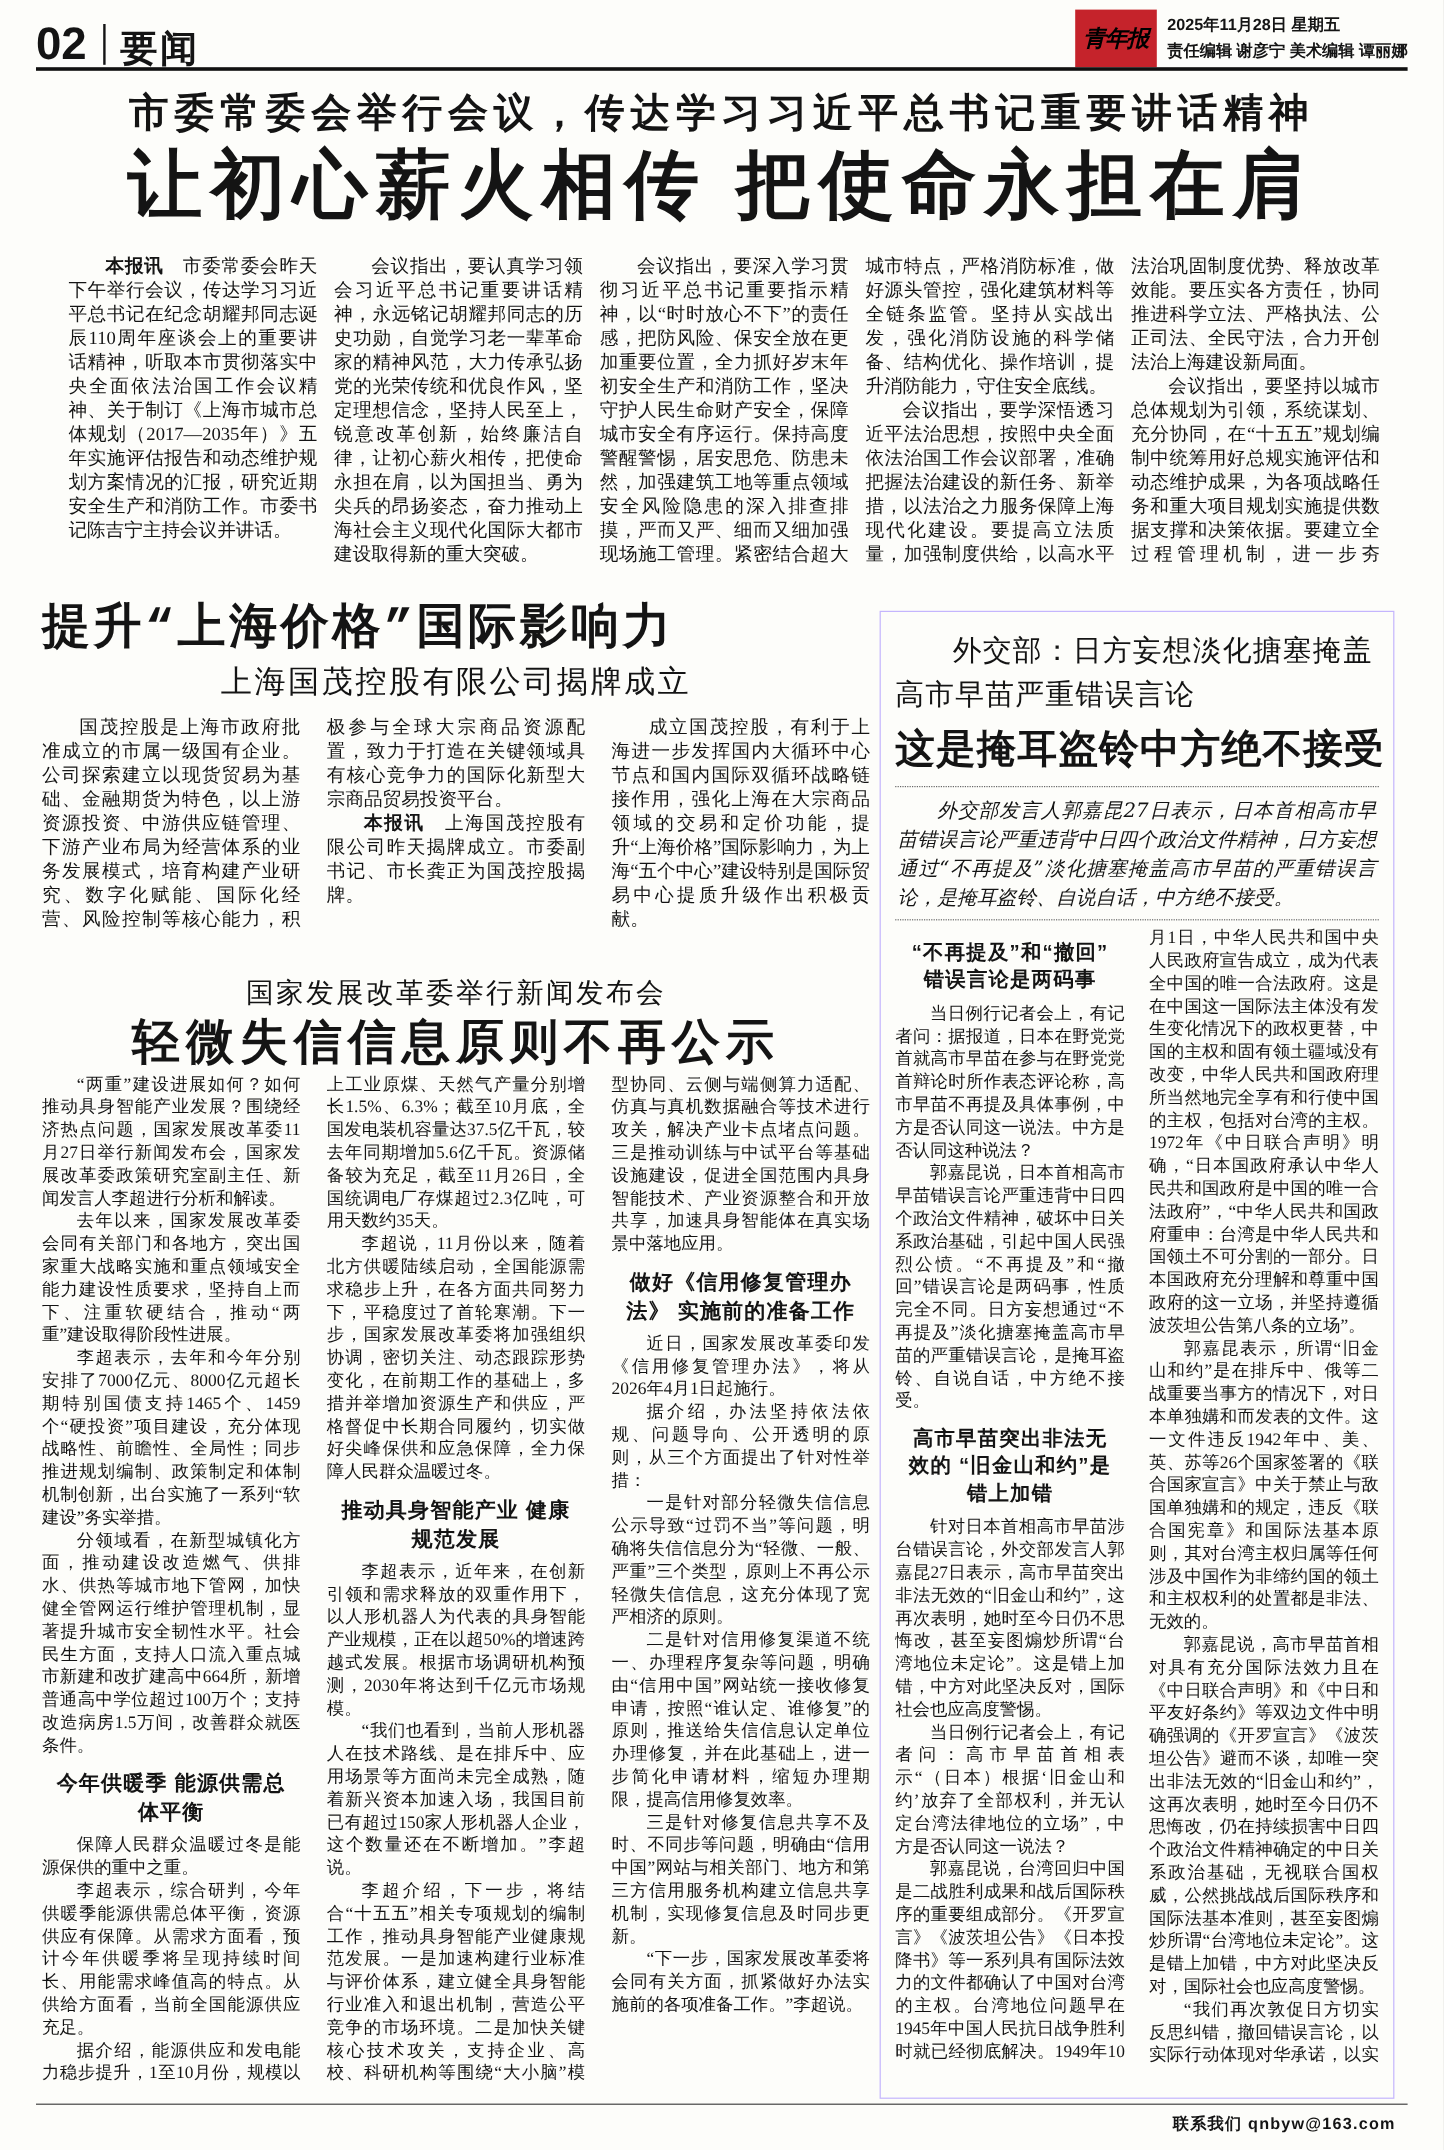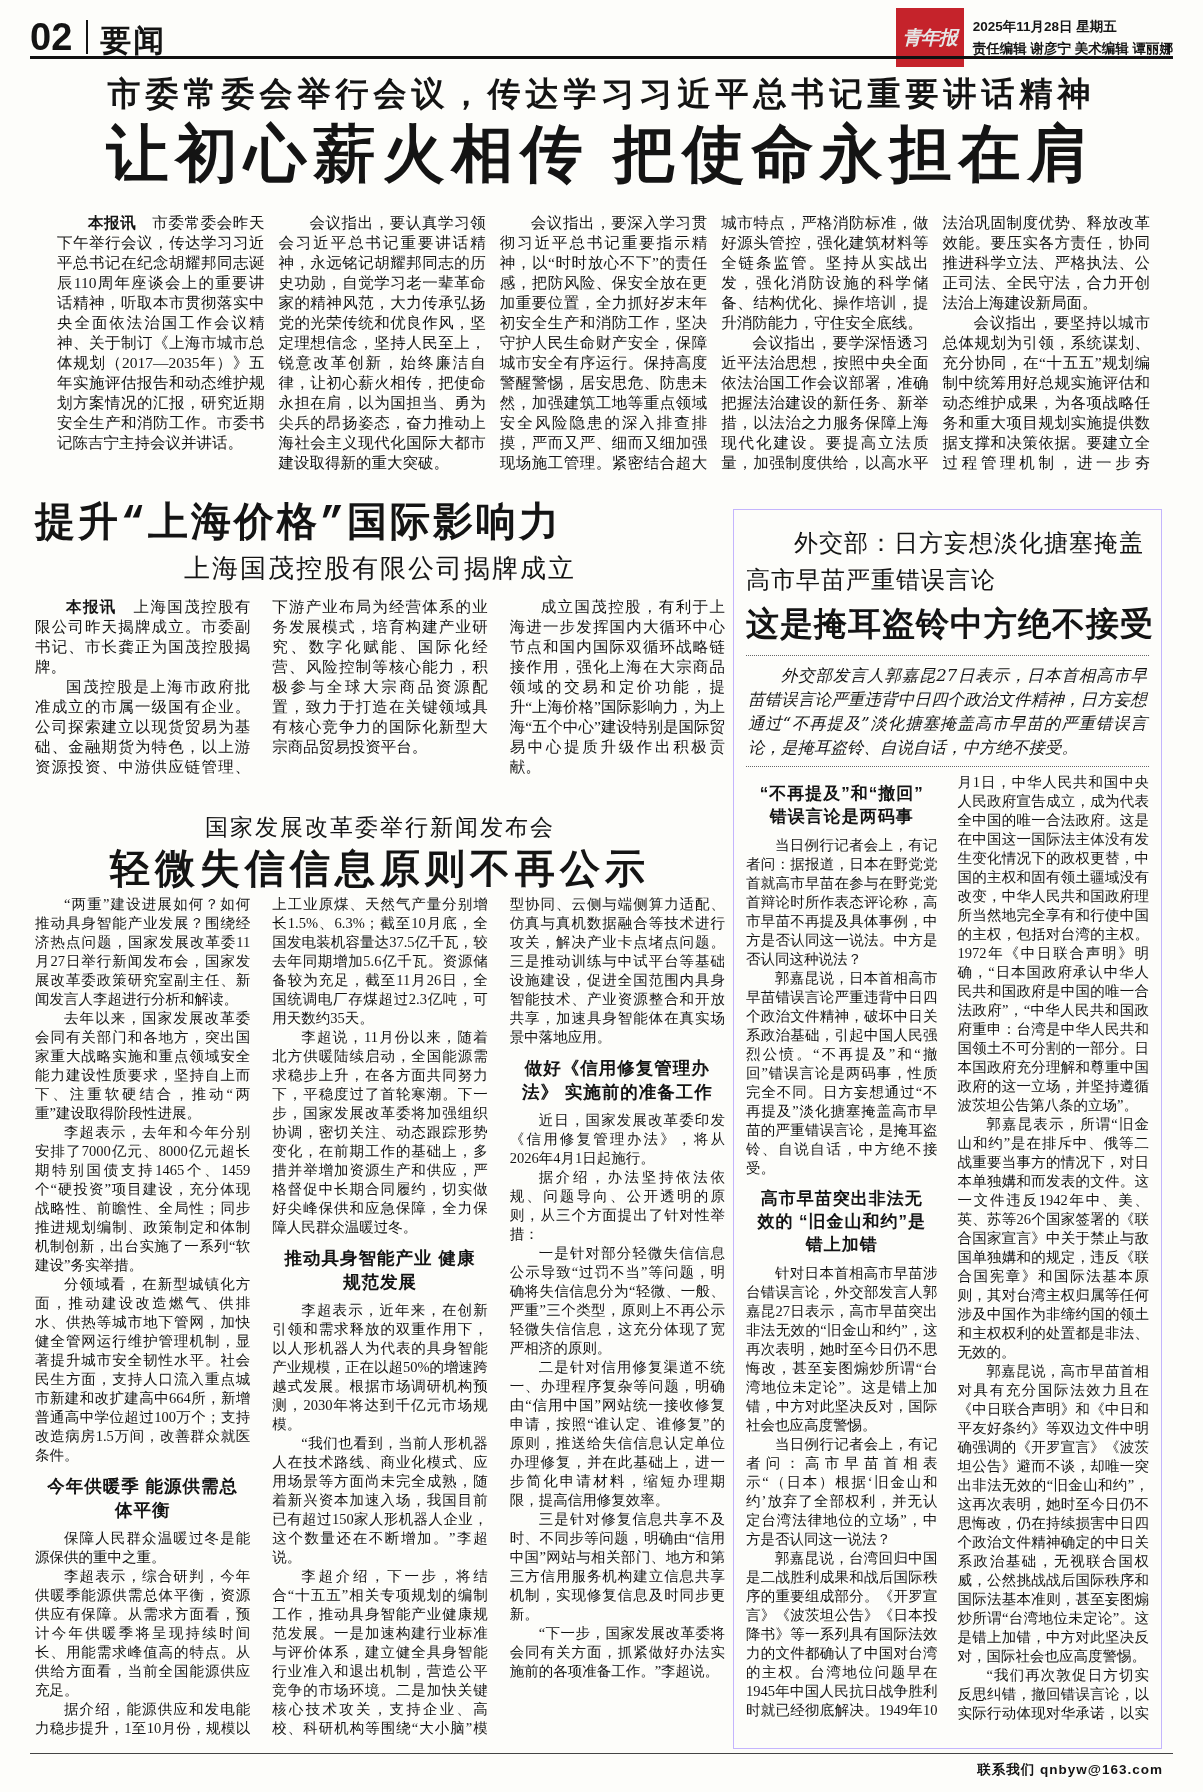--- a/index.html
+++ b/index.html
@@ -5,21 +5,21 @@
   html,body{margin:0;padding:0;background:#e8e8e4;}
   .page{position:relative;width:1203px;height:1792px;margin:0 auto;background:#fdfdfa;color:#141414;
         font-family:"Liberation Serif","DejaVu Serif",serif;overflow:hidden;}
   
   .pagehead{position:absolute;top:10px;left:30px;right:30px;height:46px;display:flex;align-items:flex-end;}
   .pagenum{font-family:Liberation Sans, sans-serif;font-size:38px;font-weight:700;line-height:1;}
   .pagehead .vbar{width:2px;height:34px;background:#141414;margin:0 12px 2px 14px;}
   .section-name{font-size:31px;font-weight:600;line-height:1;letter-spacing:2px;font-family:"Liberation Sans",sans-serif;}
   .headrule{position:absolute;top:56px;left:30px;right:30px;height:3px;background:#111;}
   .masthead{position:absolute;top:8px;right:30px;display:flex;align-items:center;}
-  .logo-box{width:68px;height:59px;background:#c5232b;color:#e5e5e5;display:flex;align-items:center;justify-content:center;
+  .logo-box{width:68px;height:48px;background:#c5232b;color:#000000;display:flex;align-items:center;justify-content:center;
             font-family:"DejaVu Serif",serif;font-size:19px;font-weight:700;font-style:italic;letter-spacing:-1px;}
   .mast-lines{margin-left:9px;font-family:"Liberation Sans",sans-serif;font-size:13.5px;font-weight:700;line-height:1.6;}
   
   .lead-kicker{position:absolute;top:72px;left:30px;right:30px;text-align:center;
                font-family:"Liberation Sans",sans-serif;font-size:33px;font-weight:600;letter-spacing:5px;white-space:nowrap;}
   .lead-headline{position:absolute;top:112px;left:20px;right:20px;text-align:center;
                  font-family:"Liberation Sans",sans-serif;font-size:62px;font-weight:900;letter-spacing:7px;white-space:nowrap;}
   .lead-body{position:absolute;top:213px;left:57px;width:1093px;height:262px;
              column-count:5;column-gap:14px;column-fill:auto;overflow:hidden;
              font-size:15.5px;line-height:20px;text-align:justify;}
@@ -86,40 +86,40 @@
       <p class="body-p"><b>本报讯</b>　市委常委会昨天下午举行会议，传达学习习近平总书记在纪念胡耀邦同志诞辰110周年座谈会上的重要讲话精神，听取本市贯彻落实中央全面依法治国工作会议精神、关于制订《上海市城市总体规划（2017—2035年）》五年实施评估报告和动态维护规划方案情况的汇报，研究近期安全生产和消防工作。市委书记陈吉宁主持会议并讲话。</p>
       <p class="body-p">会议指出，要认真学习领会习近平总书记重要讲话精神，永远铭记胡耀邦同志的历史功勋，自觉学习老一辈革命家的精神风范，大力传承弘扬党的光荣传统和优良作风，坚定理想信念，坚持人民至上，锐意改革创新，始终廉洁自律，让初心薪火相传，把使命永担在肩，以为国担当、勇为尖兵的昂扬姿态，奋力推动上海社会主义现代化国际大都市建设取得新的重大突破。</p>
       <p class="body-p">会议指出，要深入学习贯彻习近平总书记重要指示精神，以“时时放心不下”的责任感，把防风险、保安全放在更加重要位置，全力抓好岁末年初安全生产和消防工作，坚决守护人民生命财产安全，保障城市安全有序运行。保持高度警醒警惕，居安思危、防患未然，加强建筑工地等重点领域安全风险隐患的深入排查排摸，严而又严、细而又细加强现场施工管理。紧密结合超大城市特点，严格消防标准，做好源头管控，强化建筑材料等全链条监管。坚持从实战出发，强化消防设施的科学储备、结构优化、操作培训，提升消防能力，守住安全底线。</p>
       <p class="body-p">会议指出，要学深悟透习近平法治思想，按照中央全面依法治国工作会议部署，准确把握法治建设的新任务、新举措，以法治之力服务保障上海现代化建设。要提高立法质量，加强制度供给，以高水平法治巩固制度优势、释放改革效能。要压实各方责任，协同推进科学立法、严格执法、公正司法、全民守法，合力开创法治上海建设新局面。</p>
       <p class="body-p">会议指出，要坚持以城市总体规划为引领，系统谋划、充分协同，在“十五五”规划编制中统筹用好总规实施评估和动态维护成果，为各项战略任务和重大项目规划实施提供数据支撑和决策依据。要建立全过程管理机制，进一步夯实“动态维护—监测评估—新一轮动态维护”工作机制，将总规动态维护成果落实落地，确保城市总体规划科学有效实施。</p>
     </div>
 
   <div class="a2-headline">提升“上海价格”国际影响力</div>
   <div class="a2-subhead">上海国茂控股有限公司揭牌成立</div>
   <div class="a2-body">
+      <p class="body-p">国茂控股是上海市政府批准成立的市属一级国有企业。公司探索建立以现货贸易为基础、金融期货为特色，以上游资源投资、中游供应链管理、下游产业布局为经营体系的业务发展模式，培育构建产业研究、数字化赋能、国际化经营、风险控制等核心能力，积极参与全球大宗商品资源配置，致力于打造在关键领域具有核心竞争力的国际化新型大宗商品贸易投资平台。</p>
       <p class="body-p"><b>本报讯</b>　上海国茂控股有限公司昨天揭牌成立。市委副书记、市长龚正为国茂控股揭牌。</p>
-      <p class="body-p">国茂控股是上海市政府批准成立的市属一级国有企业。公司探索建立以现货贸易为基础、金融期货为特色，以上游资源投资、中游供应链管理、下游产业布局为经营体系的业务发展模式，培育构建产业研究、数字化赋能、国际化经营、风险控制等核心能力，积极参与全球大宗商品资源配置，致力于打造在关键领域具有核心竞争力的国际化新型大宗商品贸易投资平台。</p>
       <p class="body-p">成立国茂控股，有利于上海进一步发挥国内大循环中心节点和国内国际双循环战略链接作用，强化上海在大宗商品领域的交易和定价功能，提升“上海价格”国际影响力，为上海“五个中心”建设特别是国际贸易中心提质升级作出积极贡献。</p>
     </div>
 
   <div class="a4-kicker">国家发展改革委举行新闻发布会</div>
   <div class="a4-headline">轻微失信信息原则不再公示</div>
   <div class="a4-body">
       <p class="body-p">“两重”建设进展如何？如何推动具身智能产业发展？围绕经济热点问题，国家发展改革委11月27日举行新闻发布会，国家发展改革委政策研究室副主任、新闻发言人李超进行分析和解读。</p>
       <p class="body-p">去年以来，国家发展改革委会同有关部门和各地方，突出国家重大战略实施和重点领域安全能力建设性质要求，坚持自上而下、注重软硬结合，推动“两重”建设取得阶段性进展。</p>
       <p class="body-p">李超表示，去年和今年分别安排了7000亿元、8000亿元超长期特别国债支持1465个、1459个“硬投资”项目建设，充分体现战略性、前瞻性、全局性；同步推进规划编制、政策制定和体制机制创新，出台实施了一系列“软建设”务实举措。</p>
       <p class="body-p">分领域看，在新型城镇化方面，推动建设改造燃气、供排水、供热等城市地下管网，加快健全管网运行维护管理机制，显著提升城市安全韧性水平。社会民生方面，支持人口流入重点城市新建和改扩建高中664所，新增普通高中学位超过100万个；支持改造病房1.5万间，改善群众就医条件。</p>
       <h4 class="col-subhead">今年供暖季 能源供需总体平衡</h4>
       <p class="body-p">保障人民群众温暖过冬是能源保供的重中之重。</p>
       <p class="body-p">李超表示，综合研判，今年供暖季能源供需总体平衡，资源供应有保障。从需求方面看，预计今年供暖季将呈现持续时间长、用能需求峰值高的特点。从供给方面看，当前全国能源供应充足。</p>
       <p class="body-p">据介绍，能源供应和发电能力稳步提升，1至10月份，规模以上工业原煤、天然气产量分别增长1.5%、6.3%；截至10月底，全国发电装机容量达37.5亿千瓦，较去年同期增加5.6亿千瓦。资源储备较为充足，截至11月26日，全国统调电厂存煤超过2.3亿吨，可用天数约35天。</p>
       <p class="body-p">李超说，11月份以来，随着北方供暖陆续启动，全国能源需求稳步上升，在各方面共同努力下，平稳度过了首轮寒潮。下一步，国家发展改革委将加强组织协调，密切关注、动态跟踪形势变化，在前期工作的基础上，多措并举增加资源生产和供应，严格督促中长期合同履约，切实做好尖峰保供和应急保障，全力保障人民群众温暖过冬。</p>
       <h4 class="col-subhead">推动具身智能产业 健康规范发展</h4>
       <p class="body-p">李超表示，近年来，在创新引领和需求释放的双重作用下，以人形机器人为代表的具身智能产业规模，正在以超50%的增速跨越式发展。根据市场调研机构预测，2030年将达到千亿元市场规模。</p>
-      <p class="body-p">“我们也看到，当前人形机器人在技术路线、商业化模式、应用场景等方面尚未完全成熟，随着新兴资本加速入场，我国目前已有超过150家人形机器人企业，这个数量还在不断增加。”李超说。</p>
+      <p class="body-p">“我们也看到，当前人形机器人在技术路线、是在排斥中、应用场景等方面尚未完全成熟，随着新兴资本加速入场，我国目前已有超过150家人形机器人企业，这个数量还在不断增加。”李超说。</p>
       <p class="body-p">李超介绍，下一步，将结合“十五五”相关专项规划的编制工作，推动具身智能产业健康规范发展。一是加速构建行业标准与评价体系，建立健全具身智能行业准入和退出机制，营造公平竞争的市场环境。二是加快关键核心技术攻关，支持企业、高校、科研机构等围绕“大小脑”模型协同、云侧与端侧算力适配、仿真与真机数据融合等技术进行攻关，解决产业卡点堵点问题。三是推动训练与中试平台等基础设施建设，促进全国范围内具身智能技术、产业资源整合和开放共享，加速具身智能体在真实场景中落地应用。</p>
       <h4 class="col-subhead">做好《信用修复管理办法》 实施前的准备工作</h4>
       <p class="body-p">近日，国家发展改革委印发《信用修复管理办法》，将从2026年4月1日起施行。</p>
       <p class="body-p">据介绍，办法坚持依法依规、问题导向、公开透明的原则，从三个方面提出了针对性举措：</p>
       <p class="body-p">一是针对部分轻微失信信息公示导致“过罚不当”等问题，明确将失信信息分为“轻微、一般、严重”三个类型，原则上不再公示轻微失信信息，这充分体现了宽严相济的原则。</p>
       <p class="body-p">二是针对信用修复渠道不统一、办理程序复杂等问题，明确由“信用中国”网站统一接收修复申请，按照“谁认定、谁修复”的原则，推送给失信信息认定单位办理修复，并在此基础上，进一步简化申请材料，缩短办理期限，提高信用修复效率。</p>
       <p class="body-p">三是针对修复信息共享不及时、不同步等问题，明确由“信用中国”网站与相关部门、地方和第三方信用服务机构建立信息共享机制，实现修复信息及时同步更新。</p>
       <p class="body-p">“下一步，国家发展改革委将会同有关方面，抓紧做好办法实施前的各项准备工作。”李超说。</p>
     </div>
 

